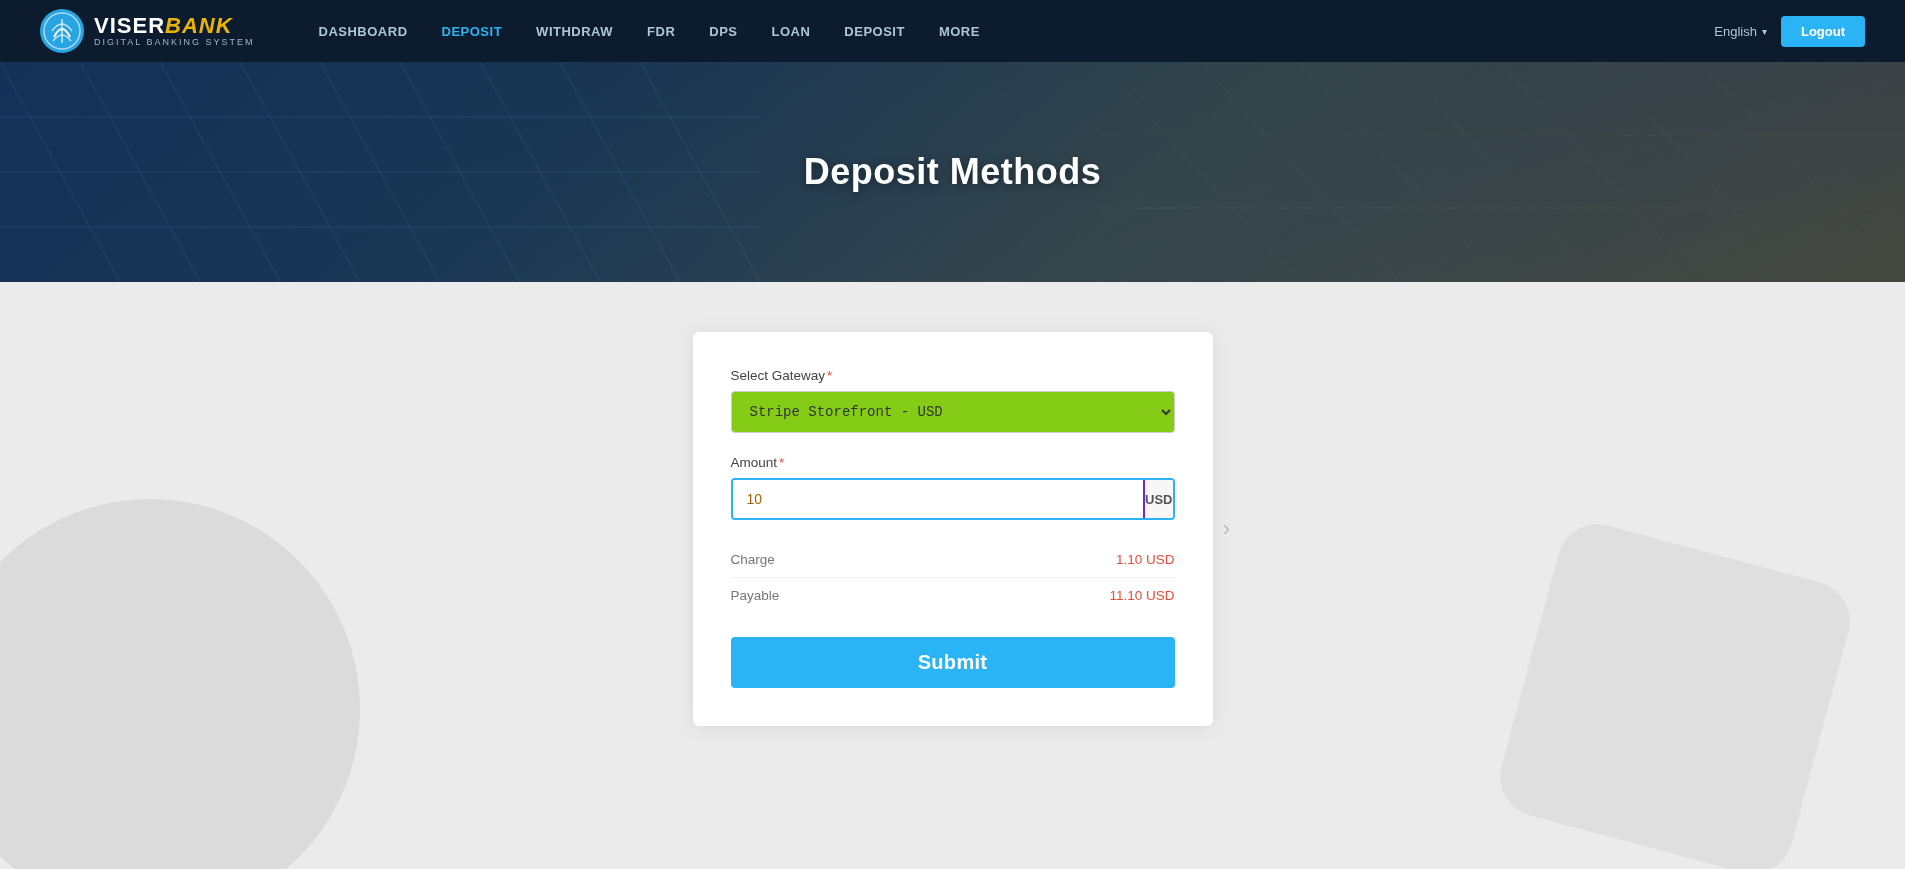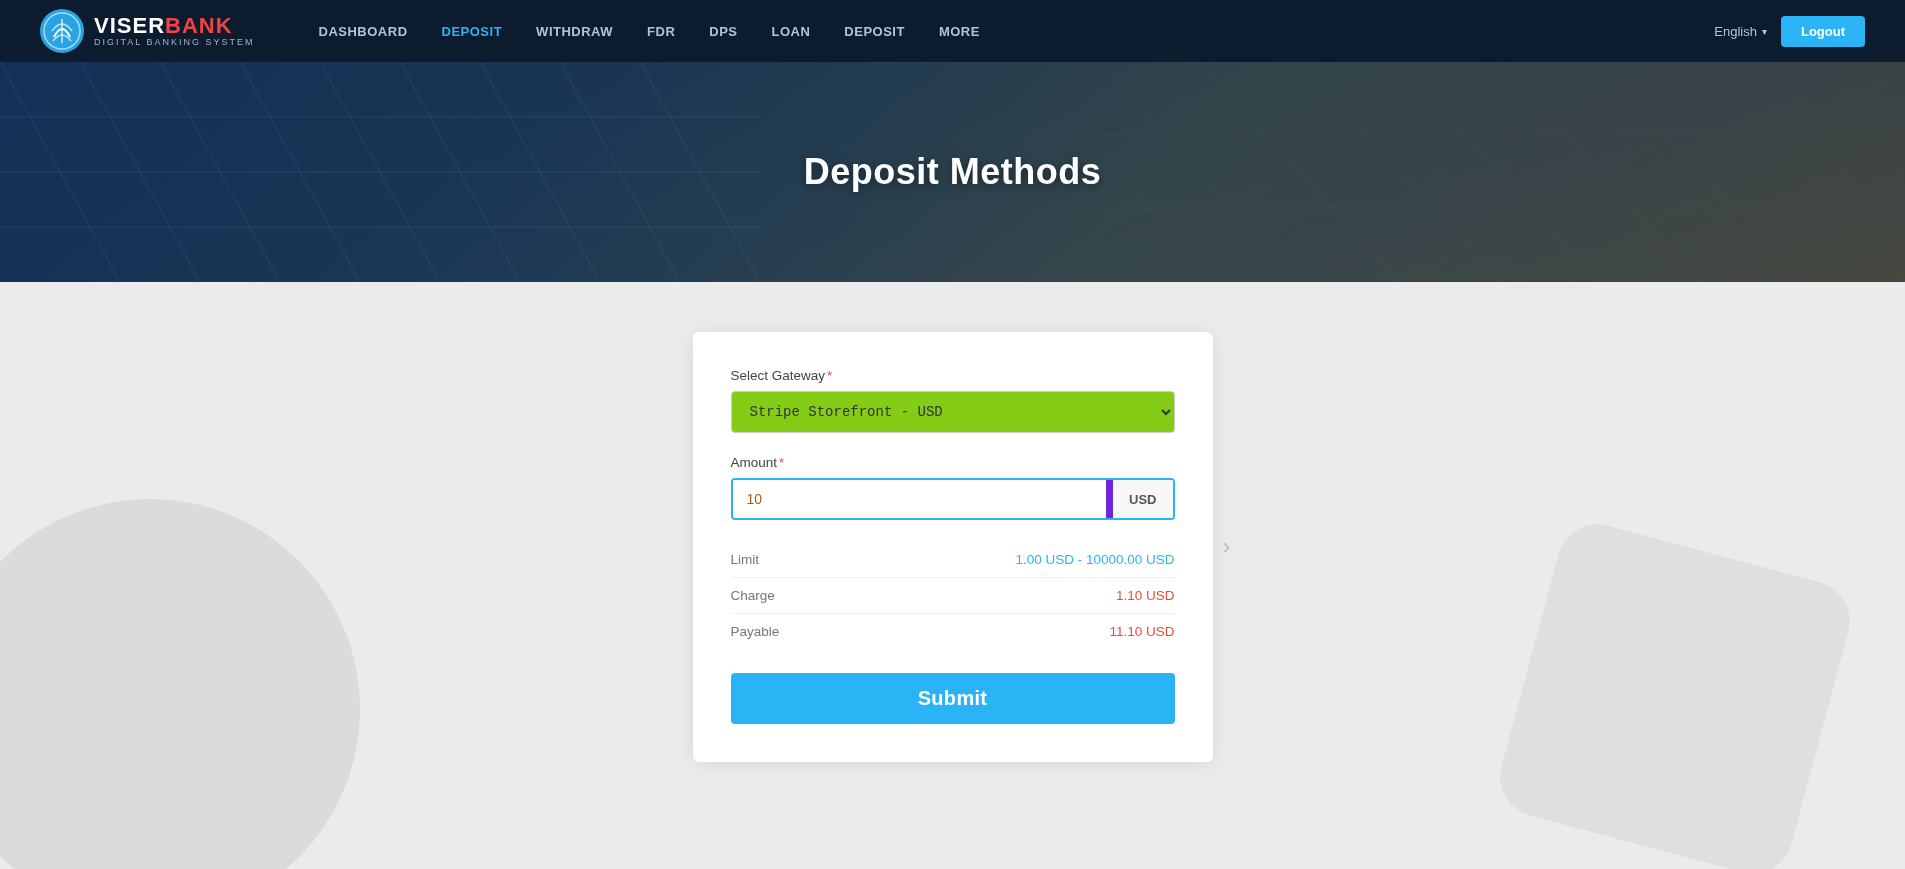--- a/index.html
+++ b/index.html
@@ -41,21 +41,21 @@
       line-height: 1.1;
     }
 
     .brand-name {
       font-size: 22px;
       font-weight: 700;
       letter-spacing: 1px;
     }
 
     .brand-name span.viser { color: #ffffff; }
-    .brand-name span.bank  { color: #ef4444; }
+    .brand-name span.bank  { color: #eab308; font-style: italic; }
 
     .brand-sub {
       font-size: 9px;
       color: #a0b4cc;
       letter-spacing: 2px;
       text-transform: uppercase;
     }
 
     .nav-links {
       display: flex;
@@ -270,23 +270,23 @@
       border: none;
       outline: none;
       padding: 11px 14px;
       font-size: 14px;
       color: #a16207;
     }
 
     .amount-currency {
       display: flex;
       align-items: center;
-      padding: 0 16px;
+      padding: 0 0;
       background: #f7f7f7;
-      border-left: 7px solid #6d28d9;
+      border-left: 2px solid #6d28d9;
       font-size: 13px;
       font-weight: 600;
       color: #555;
     }
 
     
     .info-table {
       width: 100%;
       margin-bottom: 24px;
     }
@@ -461,24 +461,20 @@
       </label>
       <div class="amount-wrapper">
         <input type="number" class="amount-input" value="10" style="">
         <div class="amount-currency">USD</div>
       </div>
     </div>
 
     
     <div class="info-table">
       <div class="info-row">
-        <span class="info-label">Limit</span>
-        <span class="info-value limit">1.00 USD - 10000.00 USD</span>
-      </div>
-      <div class="info-row">
         <span class="info-label">Charge</span>
         <span class="info-value charge">1.10 USD</span>
       </div>
       <div class="info-row">
         <span class="info-label">Payable</span>
         <span class="info-value payable">11.10 USD</span>
       </div>
     </div>
 
     

